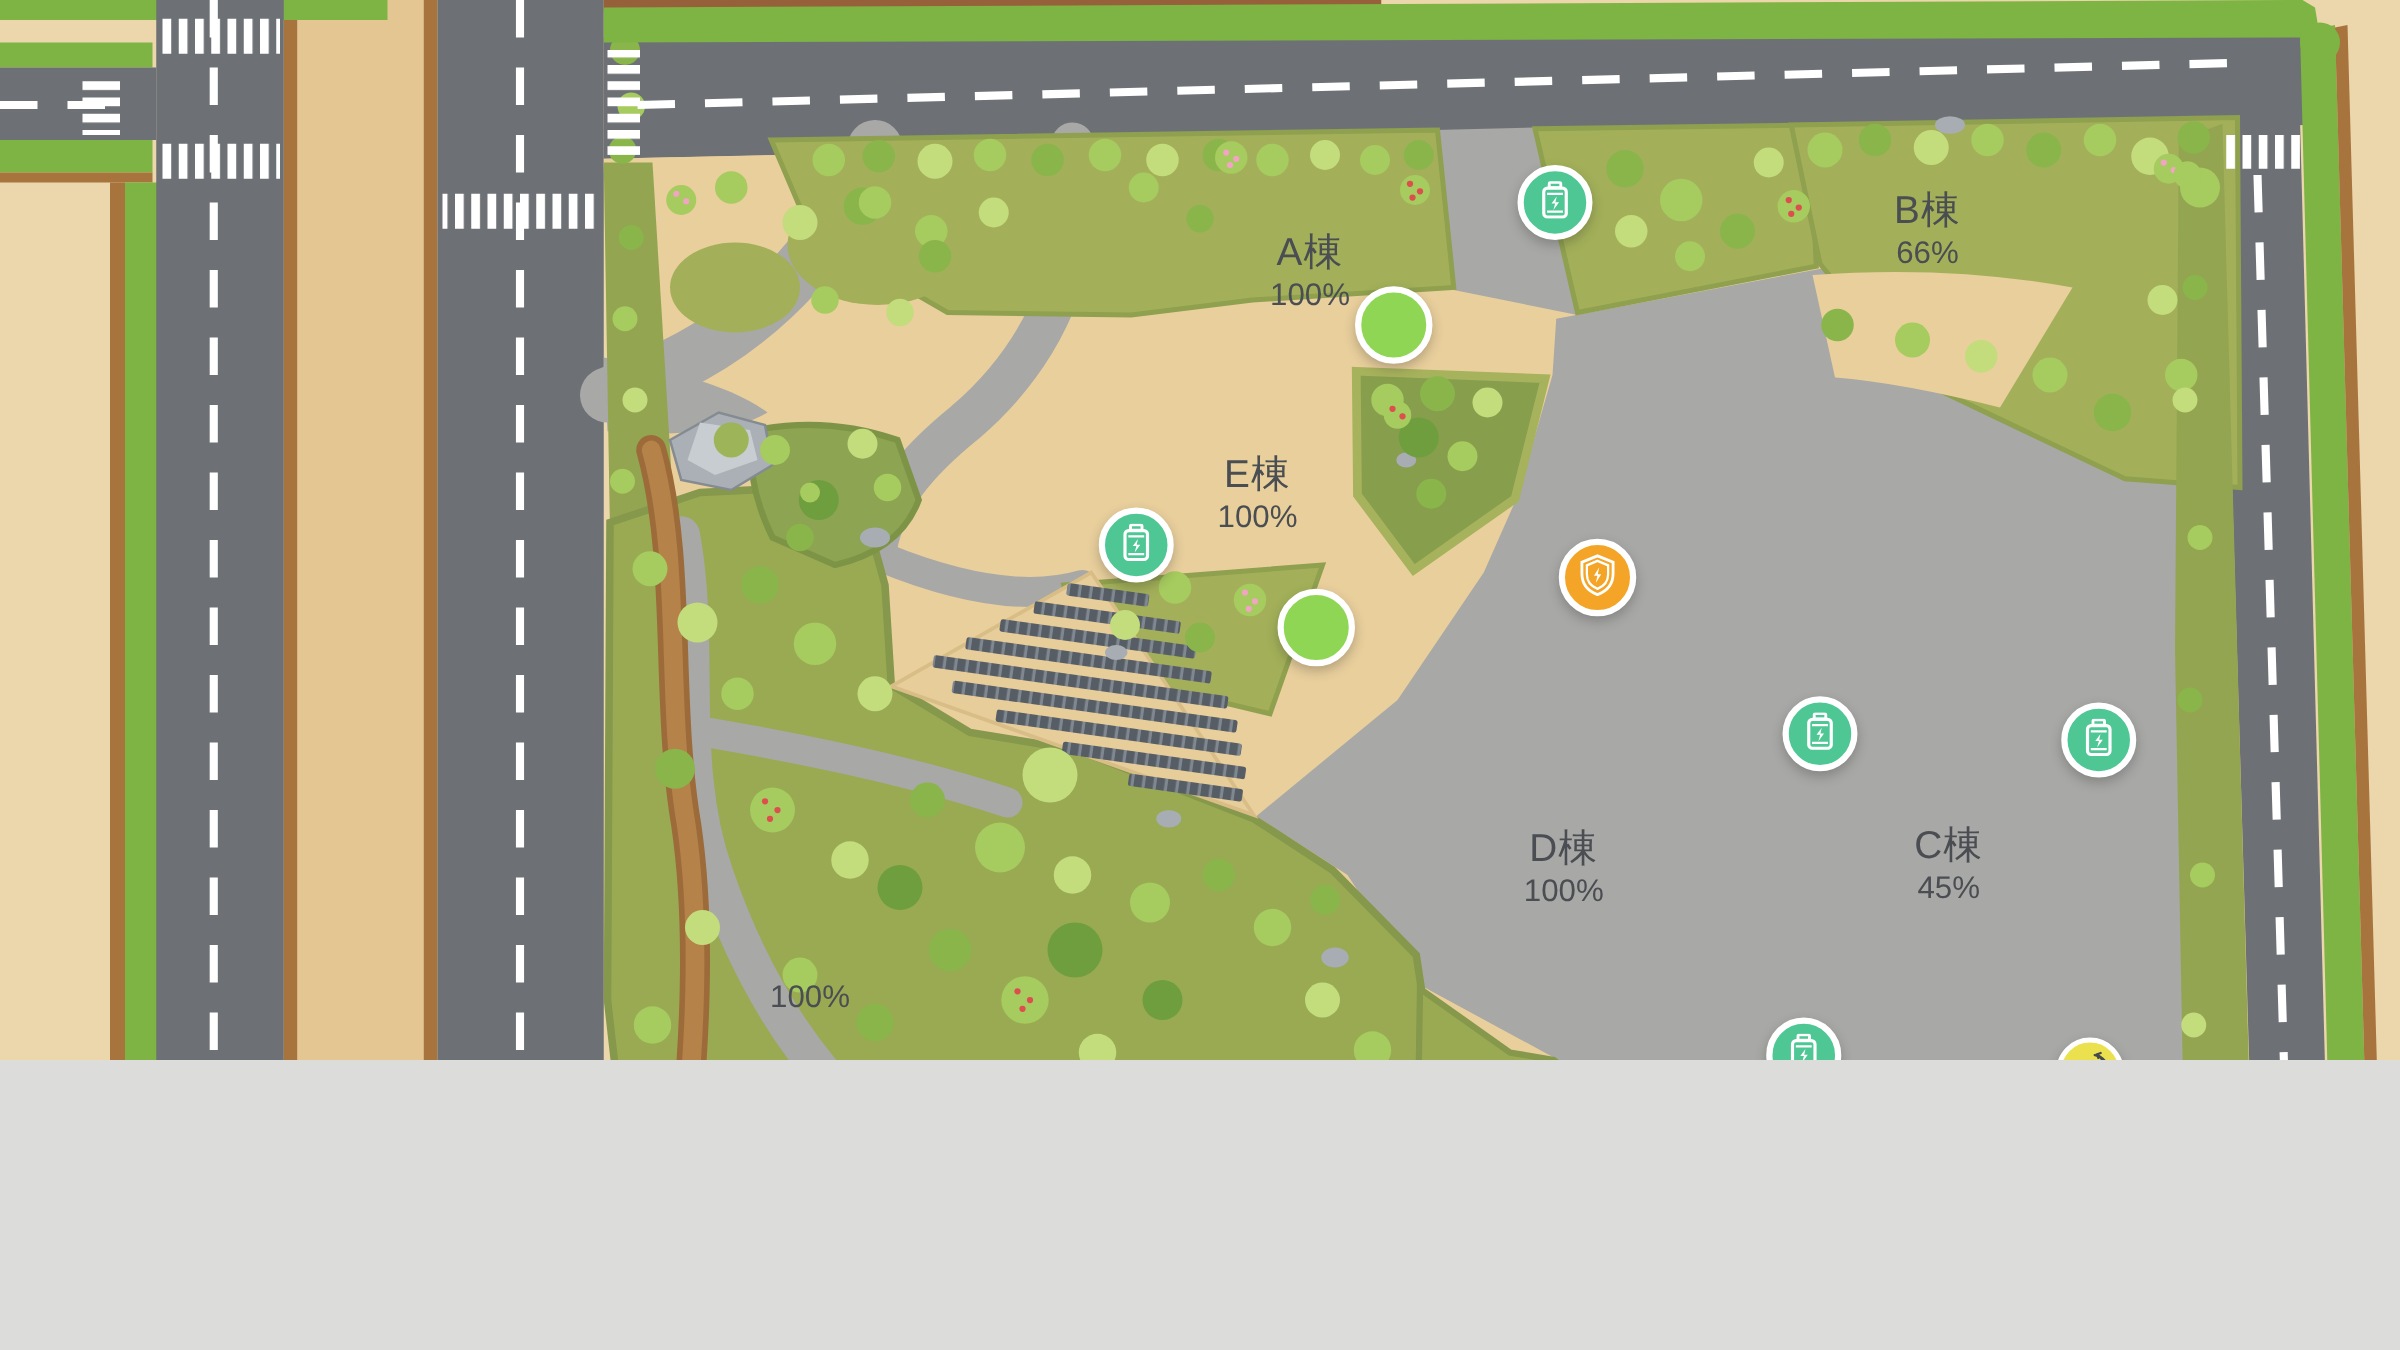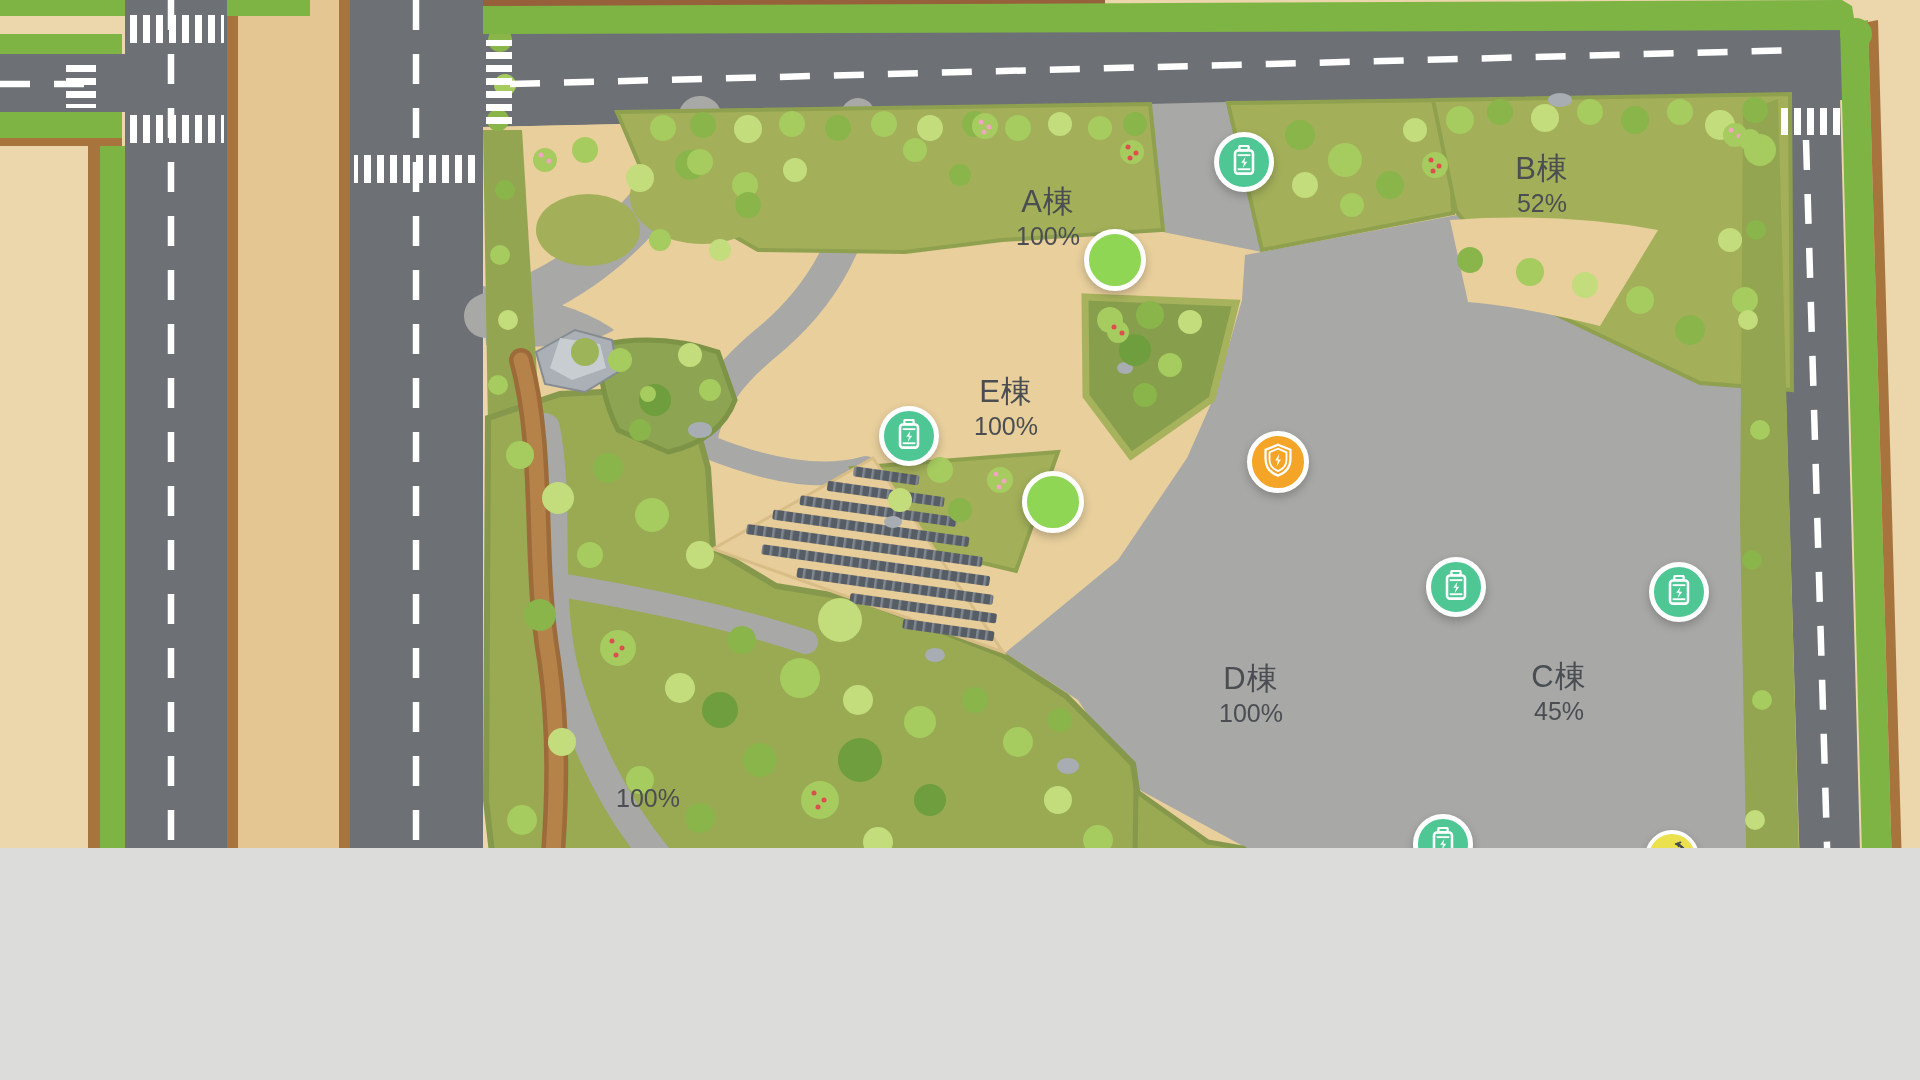--- a/index.html
+++ b/index.html
@@ -347,23 +347,23 @@
     <rect x="1728" y="972" width="34" height="80" fill="url(#zh)"></rect>
   </g>
 </svg>
 
 <div class="map-label" style="left:1048px;top:217px">
   <div class="nm">A棟</div>
   <div class="pc">100%</div>
 </div>
 <div class="map-label" style="left:1542px;top:184px">
   <div class="nm">B棟</div>
-  <div class="pc">52%</div>
-</div>
-<div class="map-label" style="left:1006px;top:407px">
+  <div class="pc">66%</div>
+</div>
+<div class="map-label" style="left:1006px;top:395px">
   <div class="nm">E棟</div>
   <div class="pc">100%</div>
 </div>
 <div class="map-label" style="left:1251px;top:694px">
   <div class="nm">D棟</div>
   <div class="pc">100%</div>
 </div>
 <div class="map-label" style="left:1559px;top:692px">
   <div class="nm">C棟</div>
   <div class="pc">45%</div>

